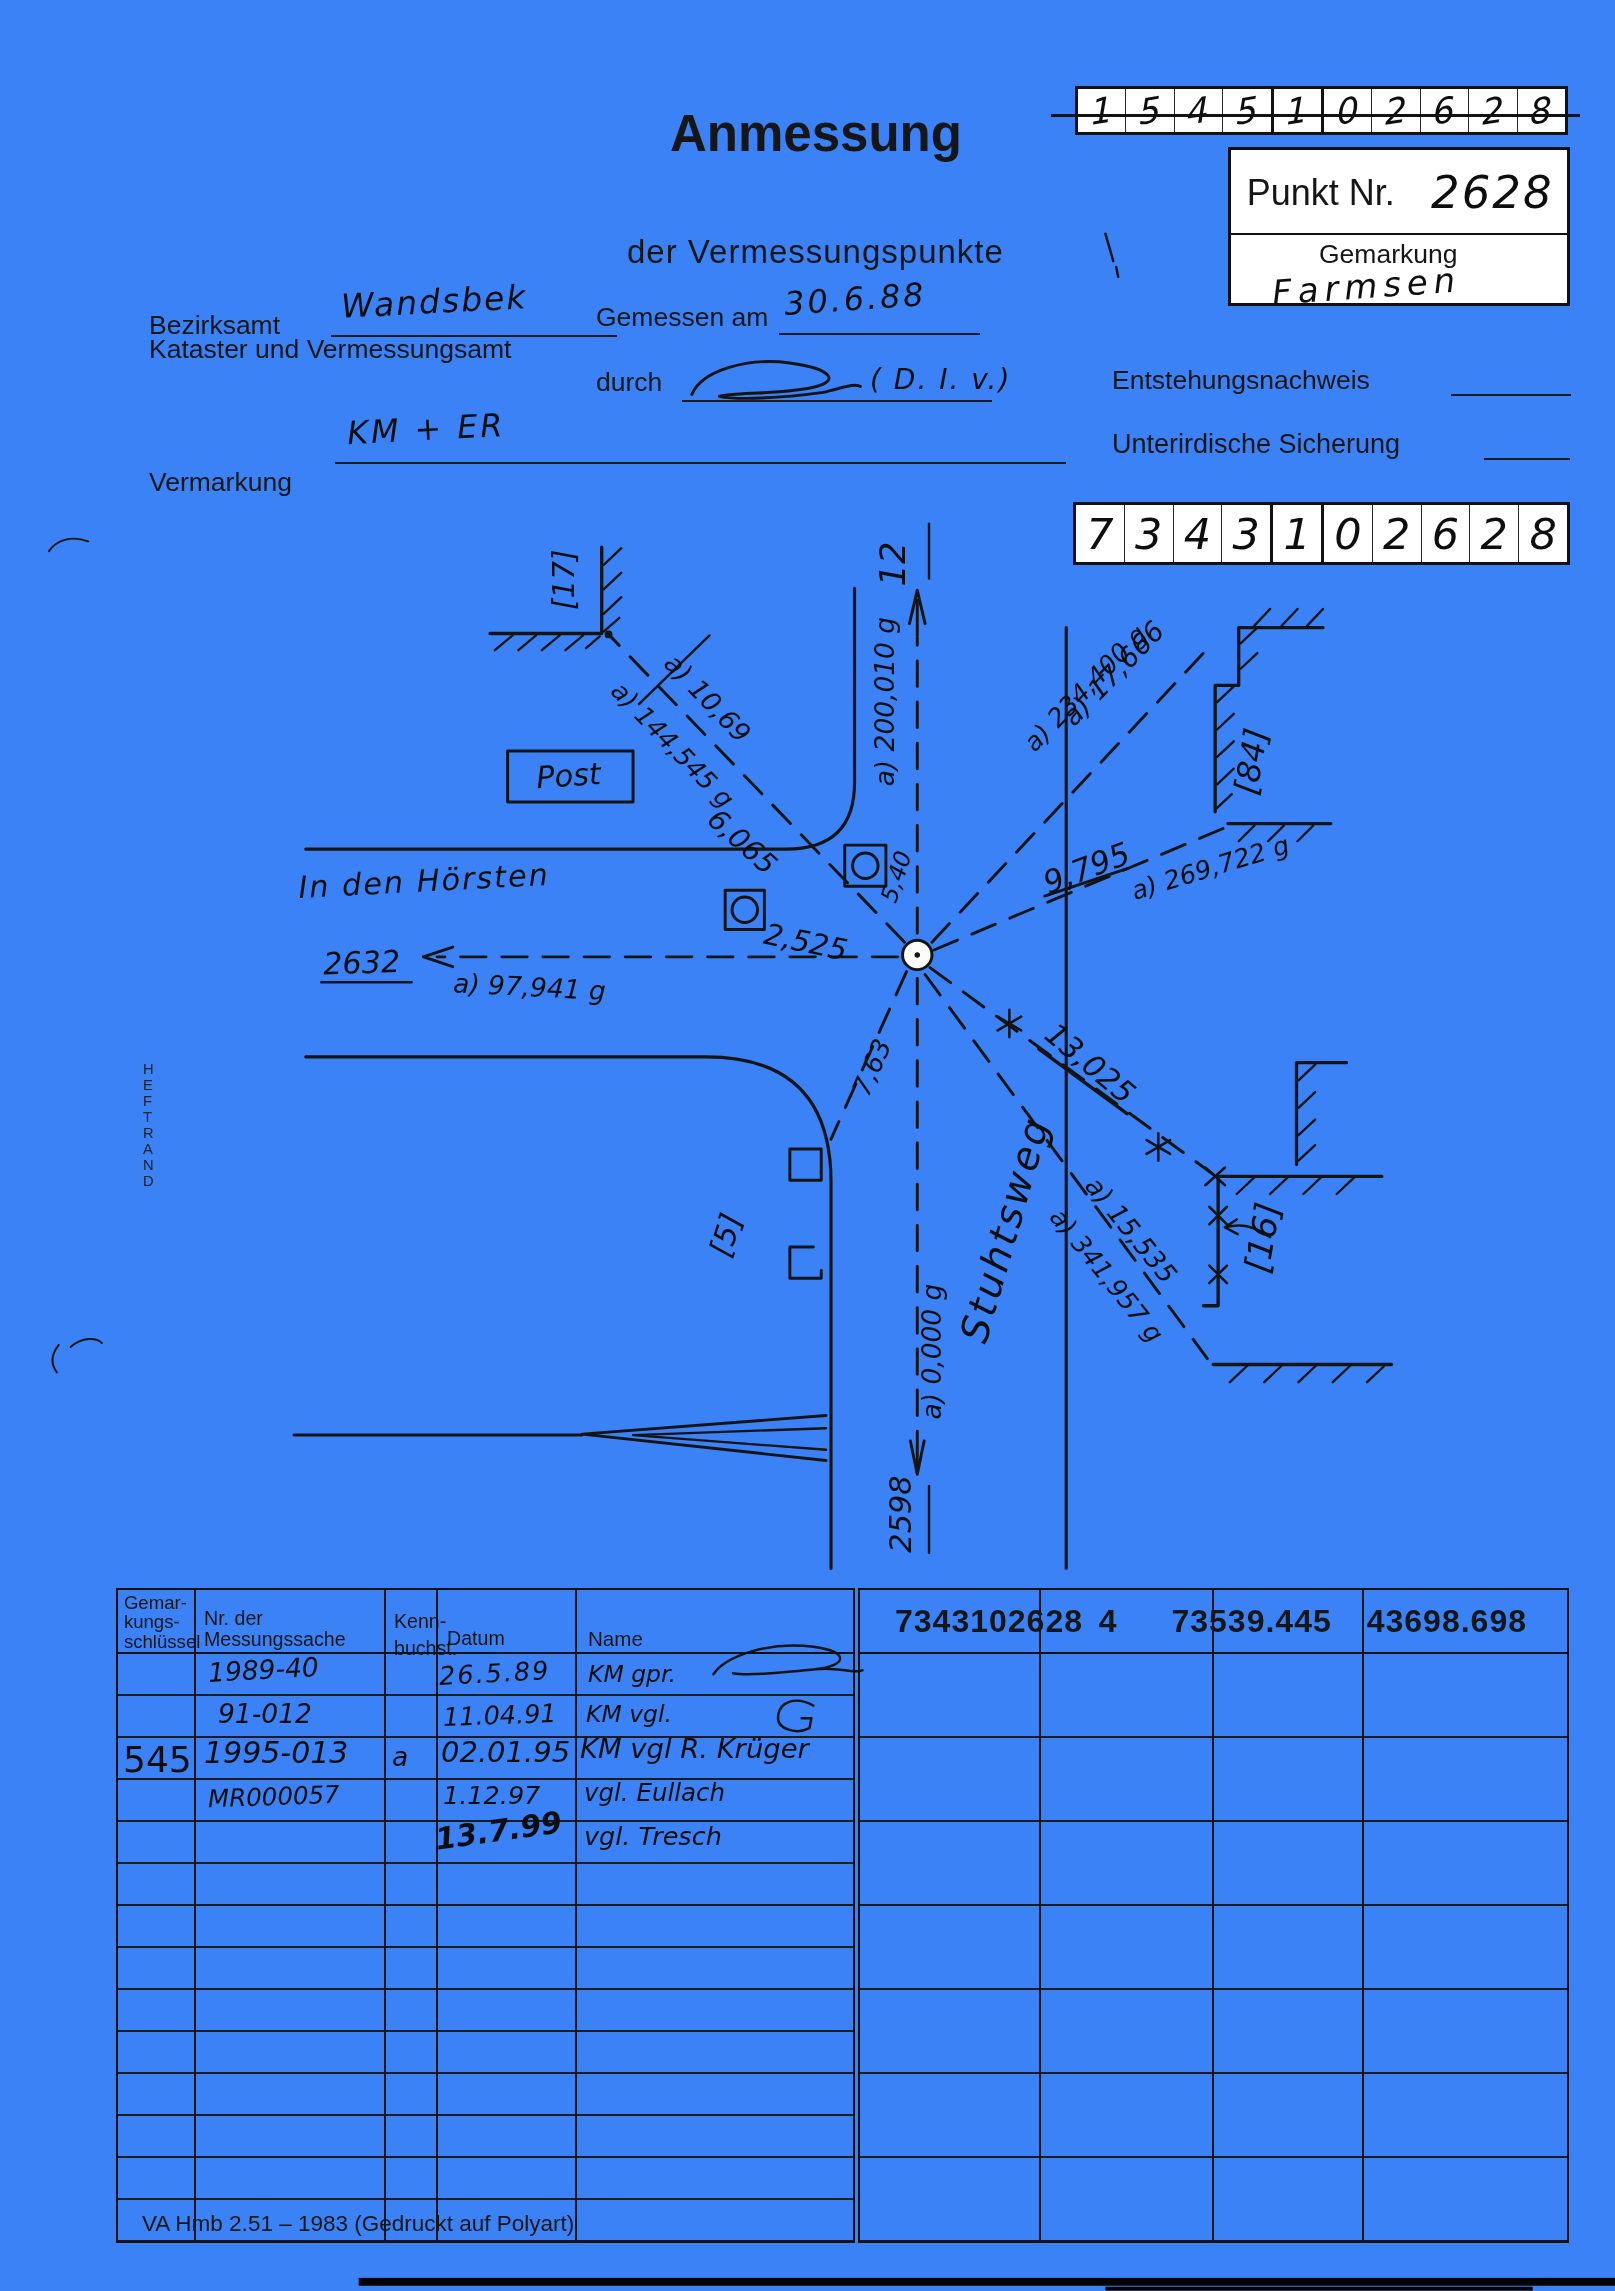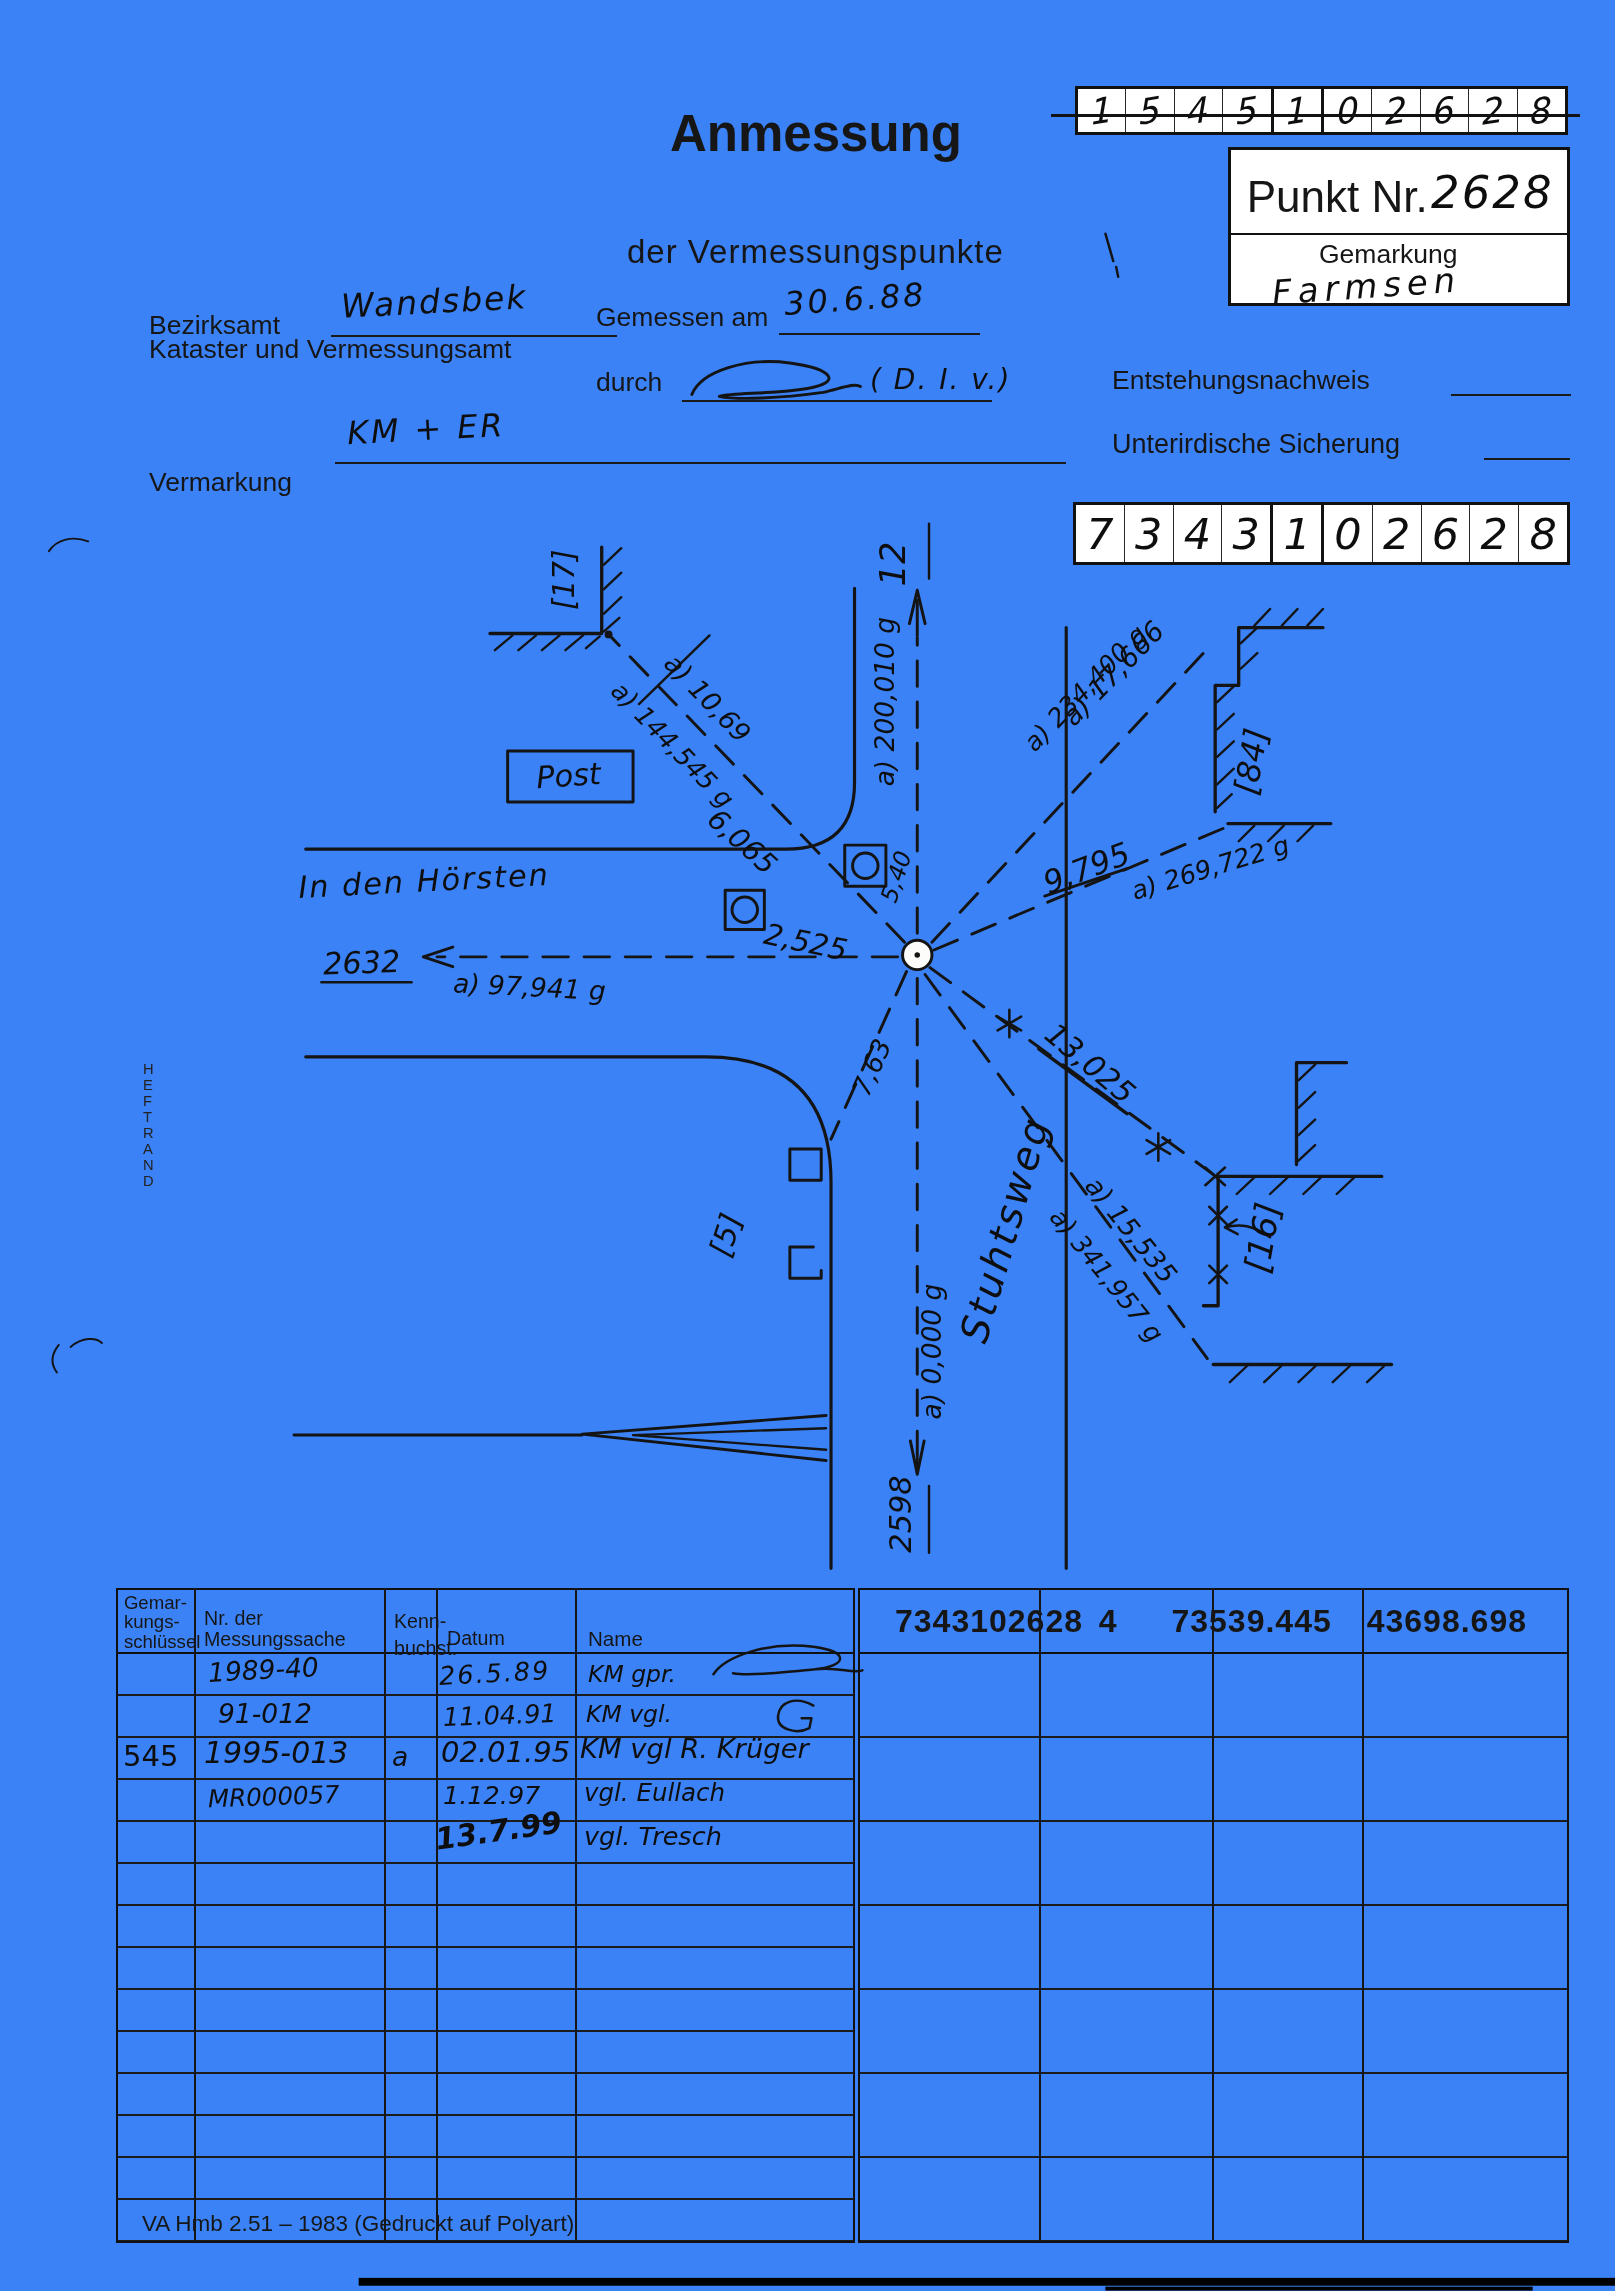--- a/index.html
+++ b/index.html
@@ -88,21 +88,21 @@
         <span class="hw slant" style="font-size:35px;">2</span>
       </div>
     <div class="c">
         <span class="hw slant" style="font-size:35px;">8</span>
       </div>
   </div>
   <div class="abs" style="left:1051px;top:114px;width:529px;height:2.9px;background:#121212;"></div>
 
   <div class="abs pbox" style="left:1228px;top:147px;width:342px;height:159px;">
     <div style="position:relative;height:83px;border-bottom:2.5px solid #111;">
-      <span class="abs print" style="left:15.7px;top:21.6px;font-size:44px;">Punkt Nr.</span>
+      <span class="abs print" style="left:15.7px;top:21.6px;font-size:36px;">Punkt Nr.</span>
       <span class="abs hw" style="left:200px;top:15.7px;font-size:45px;letter-spacing:2px;">2628</span>
     </div>
     <div style="position:relative;height:69px;">
       <span class="abs print" style="left:88px;top:3.9px;font-size:26.5px;">Gemarkung</span>
       <span class="abs hw" style="left:41px;top:31px;font-size:34px;transform:rotate(-4deg);letter-spacing:5.9px;">Farmsen</span>
     </div>
   </div>
 
   <div class="abs strip" style="left:1073px;top:502px;width:497px;height:63px;">
     <div class="c">
@@ -275,21 +275,21 @@
   <div class="vline" style="left:575px;top:1588px;height:655px;"></div>
 
   <div class="abs hw" style="left:208px;top:1654px;font-size:26.5px;transform:rotate(-3deg);">1989-40</div>
   <div class="abs hw" style="left:439px;top:1658px;font-size:25.5px;transform:rotate(-3deg);letter-spacing:2px;">26.5.89</div>
   <div class="abs hw" style="left:588px;top:1660px;font-size:23.5px;">KM gpr.</div>
 
   <div class="abs hw" style="left:218px;top:1698px;font-size:26.5px;">91-012</div>
   <div class="abs hw" style="left:443px;top:1700px;font-size:25.5px;transform:rotate(-2deg);">11.04.91</div>
   <div class="abs hw" style="left:586px;top:1700px;font-size:23.5px;">KM vgl.</div>
 
-  <div class="abs hw" style="left:123px;top:1739px;font-size:29px;font-style:normal;">545</div>
+  <div class="abs hw" style="left:123px;top:1739px;font-size:36px;font-style:normal;">545</div>
   <div class="abs hw" style="left:204px;top:1735px;font-size:30px;">1995-013</div>
   <div class="abs hw" style="left:392px;top:1741px;font-size:26.5px;">a</div>
   <div class="abs hw" style="left:441px;top:1735px;font-size:29px;">02.01.95</div>
   <div class="abs hw" style="left:580px;top:1733px;font-size:27.4px;white-space:nowrap;">KM vgl  R. Krüger</div>
 
   <div class="abs hw" style="left:208px;top:1782px;font-size:24.5px;transform:rotate(-2deg);">MR000057</div>
   <div class="abs hw" style="left:443px;top:1780px;font-size:25.5px;">1.12.97</div>
   <div class="abs hw" style="left:584px;top:1778px;font-size:24.5px;">vgl. Eullach</div>
 
   <div class="abs hw" style="left:435px;top:1813px;font-size:30px;font-weight:bold;transform:rotate(-8deg);">13.7.99</div>

